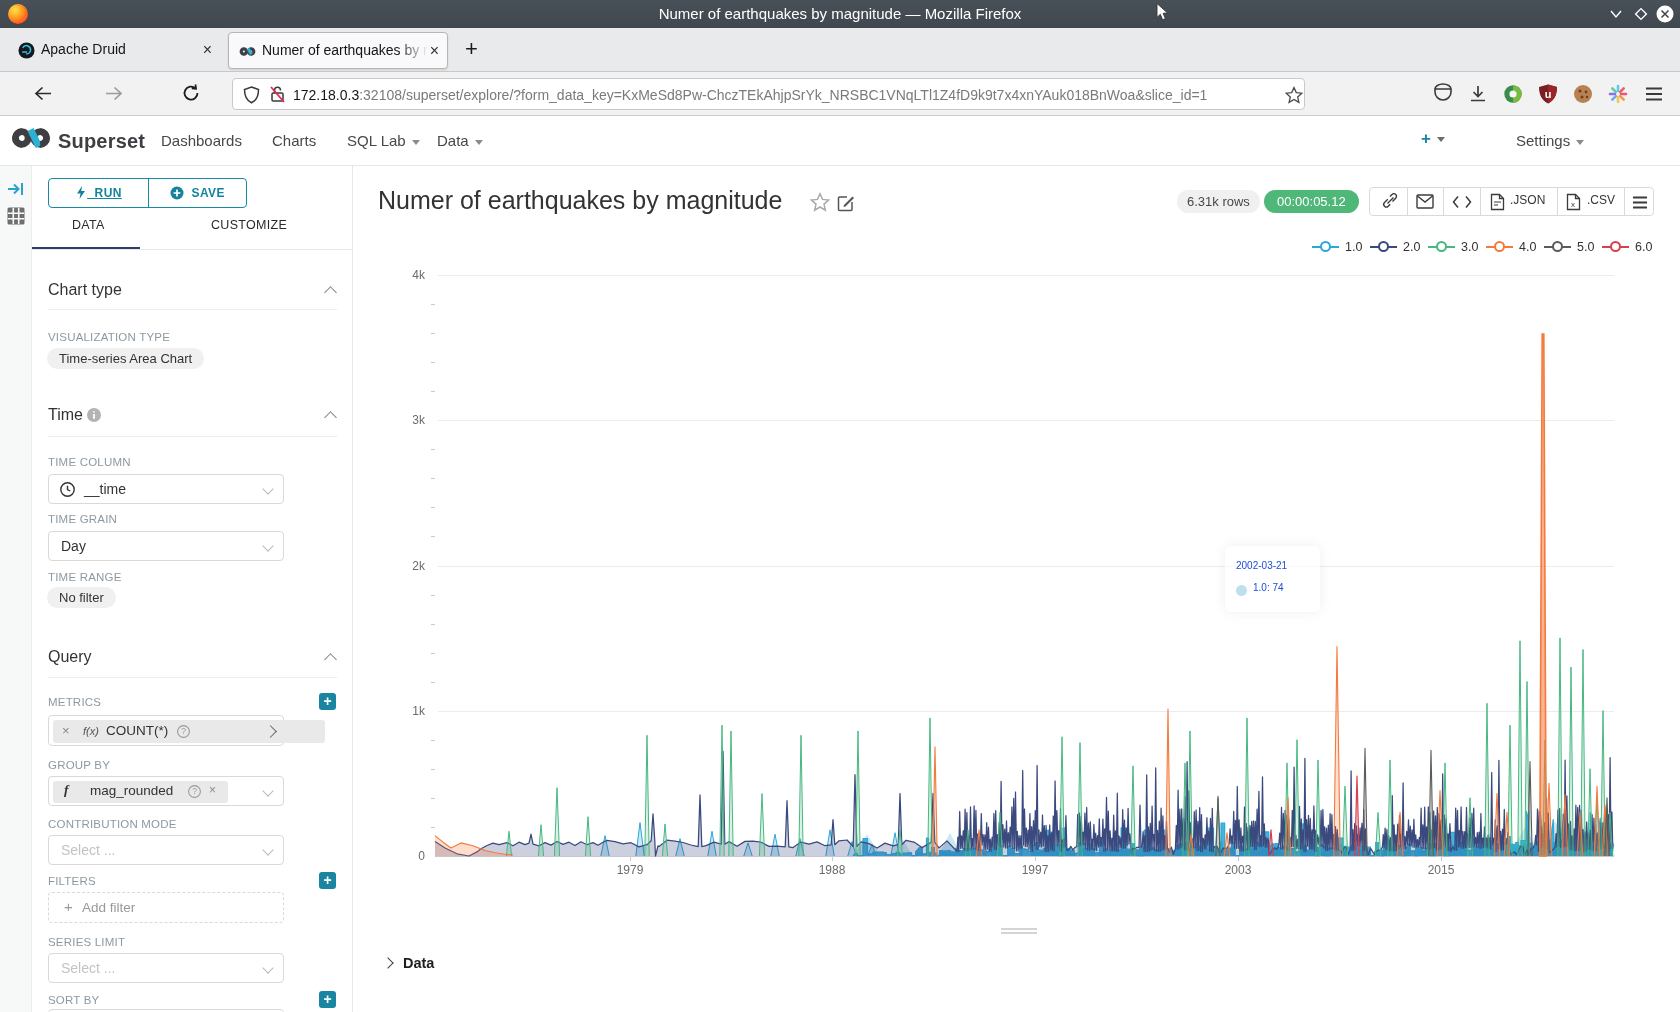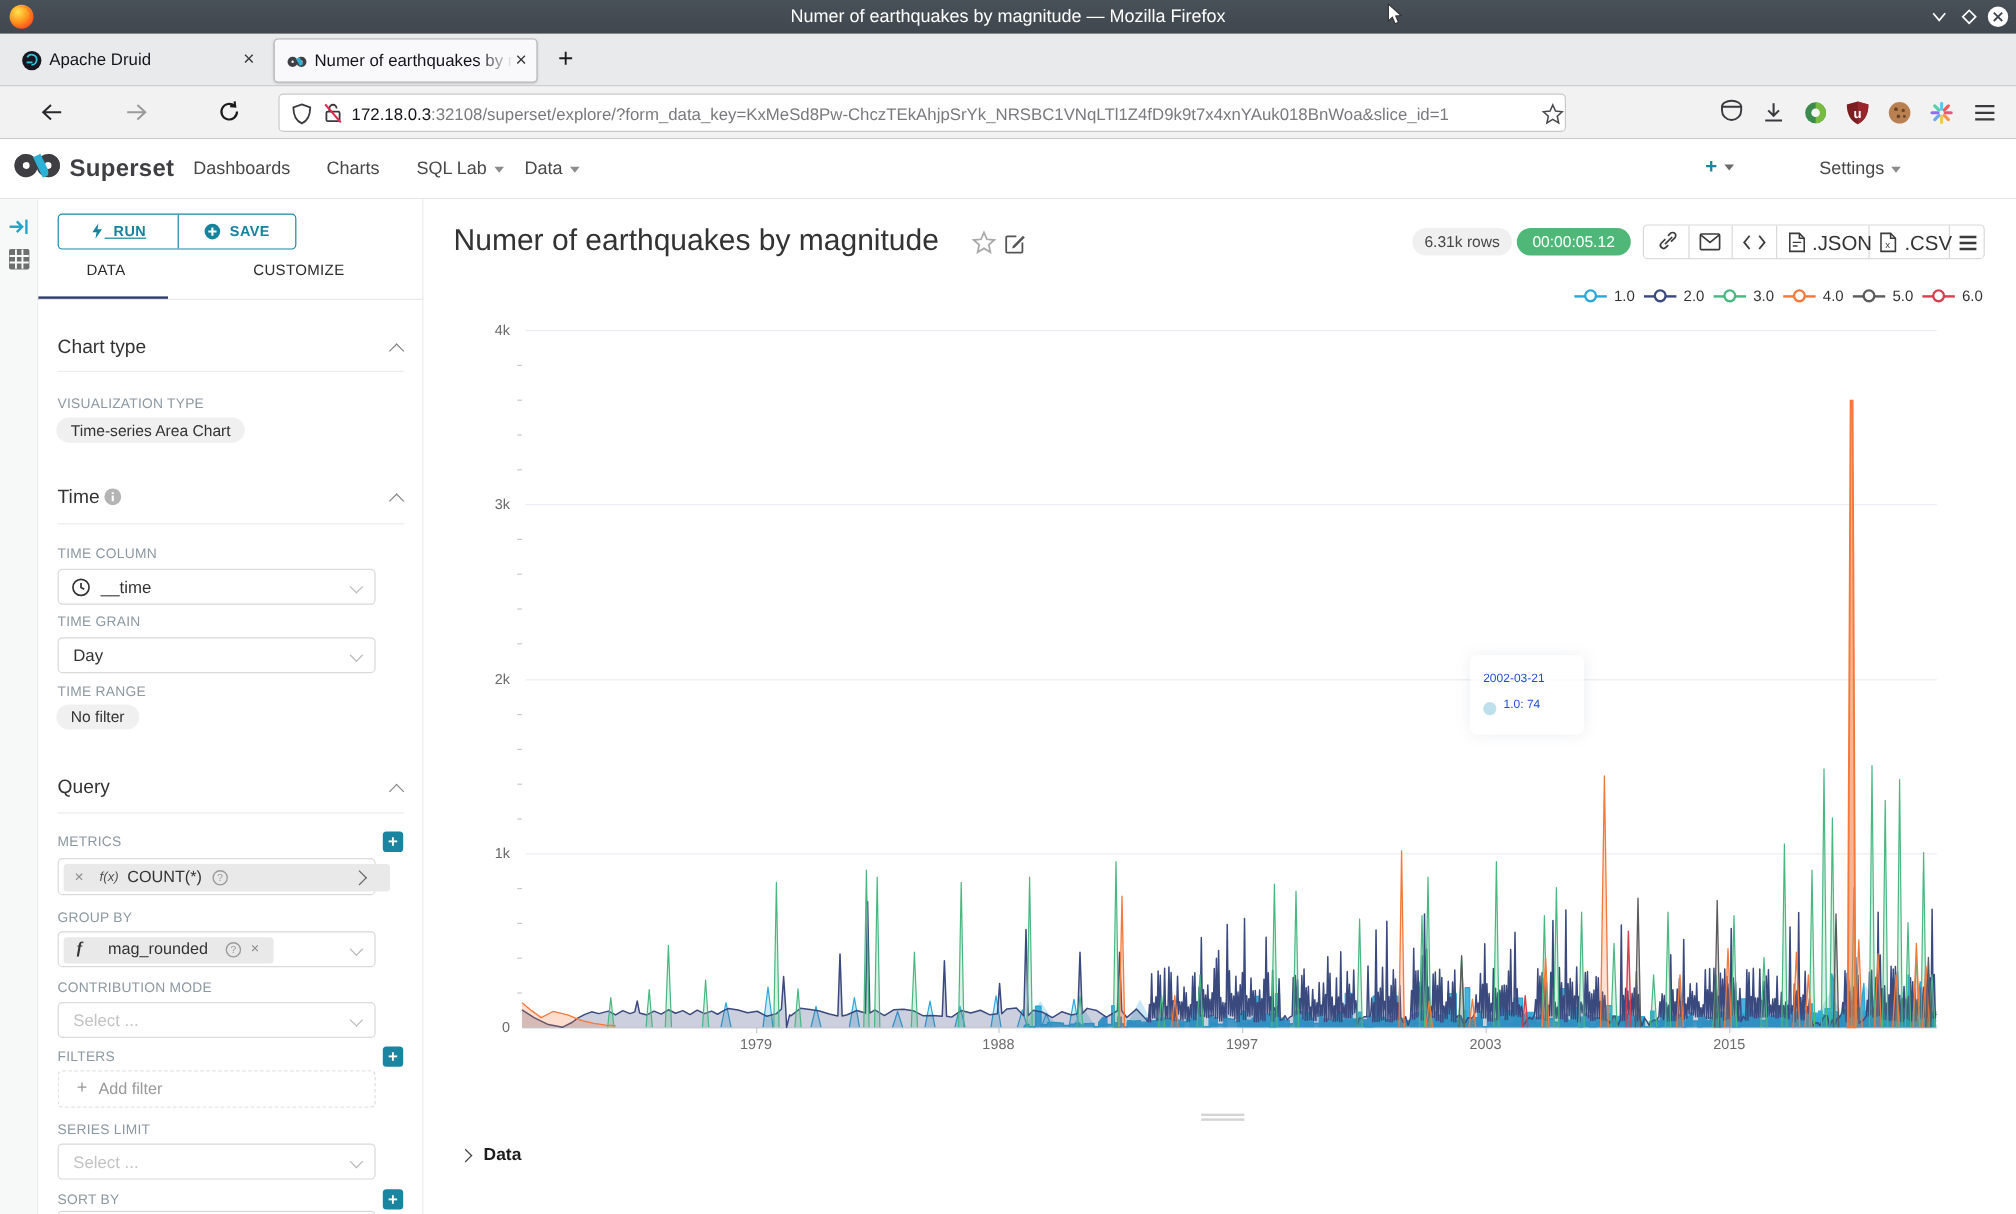--- a/index.html
+++ b/index.html
@@ -54,36 +54,36 @@
 #tabline { position:absolute; left:0px; top:81px; width:108px; height:3px; background:#2d3d6e; }
 #tabborder { position:absolute; left:0; top:83px; width:321px; height:1px; background:#e8e8e8; }
 .sechead { position:absolute; left:16px; font-size:16px; color:#333; font-weight:500; }
 .chev { position:absolute; width:9px; height:9px; border-right:1.6px solid #848484;
   border-bottom:1.6px solid #848484; }
 .chevup { transform:rotate(-135deg); }
 .secline { position:absolute; left:16px; width:289px; height:1px; background:#ececec; }
 .lbl { position:absolute; left:16px; font-size:11.5px; color:#8d99a2; letter-spacing:.2px; }
 .pill { position:absolute; background:#f0f0f0; border-radius:11px; font-size:13px;
   color:#333; padding:3px 12px; }
-.sel { position:absolute; left:16px; width:265px; height:30px; border:1px solid #d9d9d9;
+.sel { position:absolute; left:16px; width:236px; height:30px; border:1px solid #d9d9d9;
   border-radius:4px; background:#fff; font-size:14px; color:#333; }
 .sel .ph { position:absolute; left:12px; top:6px; color:#c3c3c3; }
 .sel .dn { position:absolute; right:11px; top:10px; width:8px; height:8px;
   border-right:1.4px solid #b9b9b9; border-bottom:1.4px solid #b9b9b9; transform:rotate(45deg); }
 .plusbtn { position:absolute; width:17px; height:17px; background:#1a85a0; border-radius:3px;
   color:#fff; font-size:14px; line-height:16px; text-align:center; font-weight:bold; }
 
 #charttitle { position:absolute; left:25px; top:20px; font-size:25px; color:#333; font-weight:500; }
 .badge { position:absolute; border-radius:12px; font-size:13px; }
 #rows { left:824px; top:24px; background:#f0f0f0; color:#484848; padding:4px 10px; }
 #timer { left:911px; top:24px; background:#4fb878; color:#fff; padding:4px 13px; }
 #btngroup { position:absolute; left:1016px; top:21px; width:285px; height:29px;
   border:1px solid #d9d9d9; border-radius:4px; background:#fff; }
 #btngroup .sep { position:absolute; top:0; width:1px; height:27px; background:#d9d9d9; }
-#btngroup .bt { position:absolute; top:5px; font-size:17px; color:#343434; }
+#btngroup .bt { position:absolute; top:5px; font-size:12px; color:#343434; }
 
 #legend { position:absolute; left:0; top:240px; width:1680px; height:15px; }
 .litem { position:absolute; top:0; }
 .lline { position:absolute; top:6px; width:27px; height:2.4px; }
 .lcirc { position:absolute; left:8px; top:1px; width:11px; height:11px; border-radius:50%;
   background:#fff; border-width:2.6px; border-style:solid; }
 .ltxt { position:absolute; left:33px; top:0px; font-size:12.5px; color:#333; }
 
 .gline { position:absolute; height:1px; background:#ebecf2; left:438px; width:1176px; }
 .ytick { position:absolute; width:26px; text-align:right; font-size:12px; color:#6b6b6b; }

